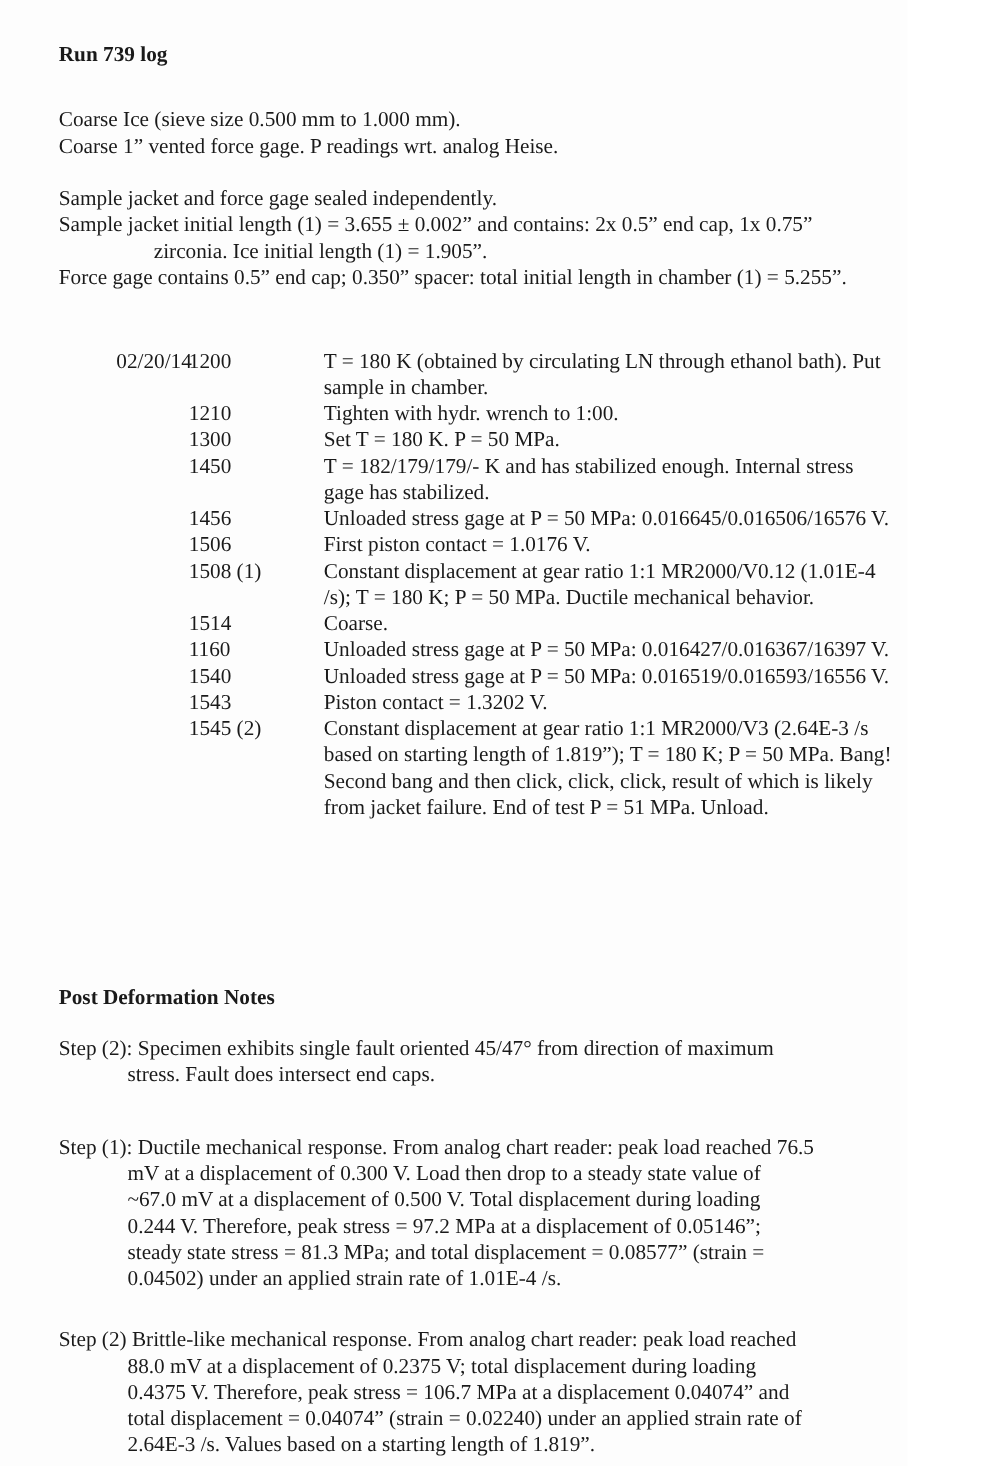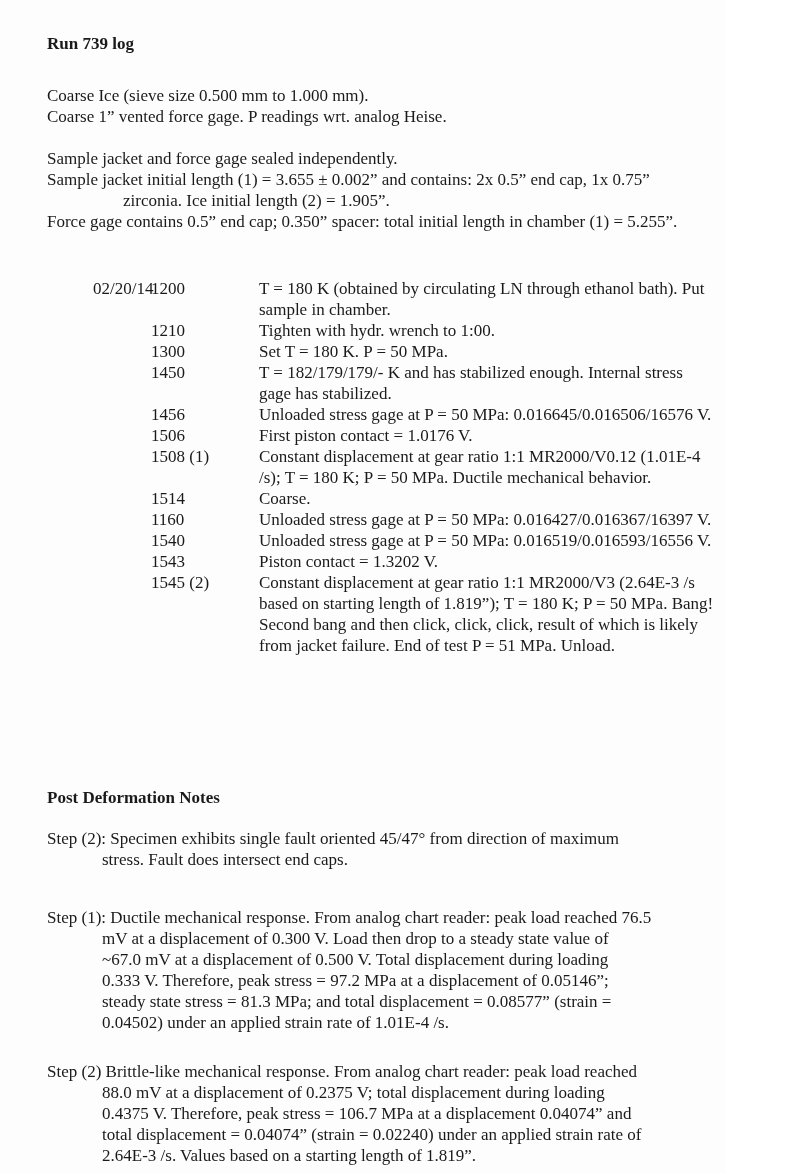--- a/index.html
+++ b/index.html
@@ -35,21 +35,21 @@
 
 <div class="page">
   <h1 class="title">Run 739 log</h1>
   <div class="para para1">
       <div class="line"><span>Coarse Ice (sieve size 0.500 mm to 1.000 mm).</span></div>
       <div class="line"><span>Coarse 1” vented force gage. P readings wrt. analog Heise.</span></div>
     </div>
   <div class="para para2">
       <div class="line"><span>Sample jacket and force gage sealed independently.</span></div>
       <div class="line"><span>Sample jacket initial length (1) = 3.655 ± 0.002” and contains: 2x 0.5” end cap, 1x 0.75”</span></div>
-      <div class="line ind"><span>zirconia. Ice initial length (2) = </span><span class="u">1.905</span><span>”.</span></div>
+      <div class="line ind"><span>zirconia. Ice initial length (1) = </span><span class="u">1.905</span><span>”.</span></div>
       <div class="line"><span>Force gage contains 0.5” end cap; 0.350” spacer: total initial length in chamber (1) = 5.255”.</span></div>
     </div>
   <div class="log-block">
       <div class="log-row">
         <div class="log-date">02/20/14</div>
         <div class="log-time">1200</div>
         <div class="log-desc">
           <div class="line"><span>T = 180 K (obtained by circulating LN through ethanol bath). Put</span></div>
           <div class="line"><span>sample in chamber.</span></div>
         </div>
@@ -140,21 +140,21 @@
   <h2 class="notes-h">Post Deformation Notes</h2>
   <div class="steps">
       <div class="step">
         <div class="line"><span>Step (2): Specimen exhibits single fault oriented 45/47° from direction of maximum</span></div>
         <div class="line ind"><span>stress. Fault does intersect end caps.</span></div>
       </div>
       <div class="step">
         <div class="line"><span>Step (1): Ductile mechanical response. From analog chart reader: peak load reached 76.5</span></div>
         <div class="line ind"><span>mV at a displacement of 0.300 V. Load then drop to a steady state value of</span></div>
         <div class="line ind"><span>~67.0 mV at a displacement of 0.500 V. Total displacement during loading</span></div>
-        <div class="line ind"><span>0.333 V. Therefore, peak stress =</span><span class="u"> 97.2 MPa</span><span> at a displacement of 0.05146”;</span></div>
+        <div class="line ind"><span>0.244 V. Therefore, peak stress =</span><span class="u"> 97.2 MPa</span><span> at a displacement of 0.05146”;</span></div>
         <div class="line ind"><span>steady state stress = </span><span class="u">81.3</span><span> MPa; and total displacement = 0.08577” (strain =</span></div>
         <div class="line ind"><span>0.04502) under an applied strain rate of 1.01E-4 /s.</span></div>
       </div>
       <div class="step">
         <div class="line"><span>Step (2) Brittle-like mechanical response. From analog chart reader: peak load reached</span></div>
         <div class="line ind"><span>88.0 mV at a displacement of 0.2375 V; total displacement during loading</span></div>
         <div class="line ind"><span>0.4375 V. Therefore, peak stress =</span><span class="u"> 106.7 MPa</span><span> at a displacement 0.04074” and</span></div>
         <div class="line ind"><span>total displacement = 0.04074” (strain = 0.02240) under an applied strain rate of</span></div>
         <div class="line ind"><span>2.64E-3 /s. Values based on a starting length of 1.819”.</span></div>
       </div>

